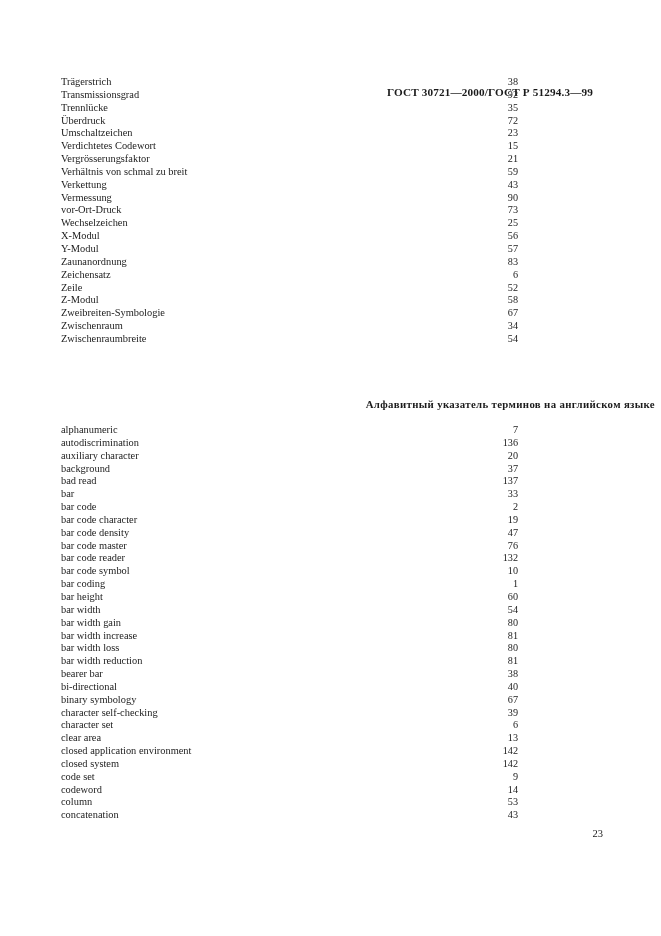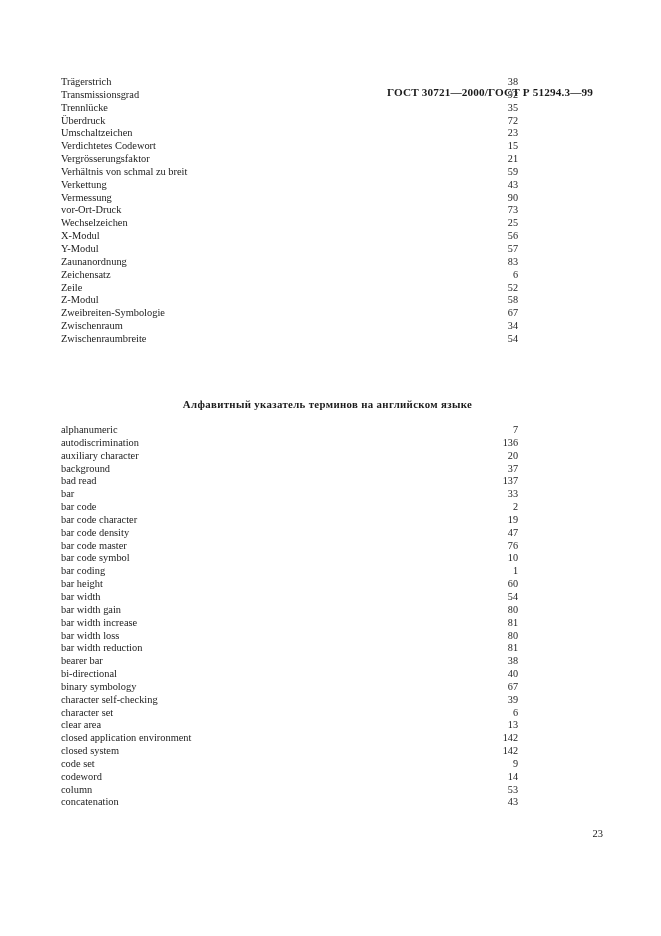--- a/index.html
+++ b/index.html
@@ -65,21 +65,21 @@
     text-align: right;
     font-size: 10.2px;
   }
 
   
   .section-heading {
     position: absolute;
     top: 398px;
     left: 0;
     width: 655px;
-    text-align: center;
+    text-align: right;
     font-weight: bold;
     font-size: 10.8px;
     letter-spacing: 0.35px;
   }
 
   
   .folio {
     position: absolute;
     top: 828px;
     left: 0;
@@ -125,20 +125,21 @@
       <div class="index-entry"><span class="entry-term">alphanumeric</span><span class="entry-page">7</span></div>
       <div class="index-entry"><span class="entry-term">autodiscrimination</span><span class="entry-page">136</span></div>
       <div class="index-entry"><span class="entry-term">auxiliary character</span><span class="entry-page">20</span></div>
       <div class="index-entry"><span class="entry-term">background</span><span class="entry-page">37</span></div>
       <div class="index-entry"><span class="entry-term">bad read</span><span class="entry-page">137</span></div>
       <div class="index-entry"><span class="entry-term">bar</span><span class="entry-page">33</span></div>
       <div class="index-entry"><span class="entry-term">bar code</span><span class="entry-page">2</span></div>
       <div class="index-entry"><span class="entry-term">bar code character</span><span class="entry-page">19</span></div>
       <div class="index-entry"><span class="entry-term">bar code density</span><span class="entry-page">47</span></div>
       <div class="index-entry"><span class="entry-term">bar code master</span><span class="entry-page">76</span></div>
+      <div class="index-entry"><span class="entry-term">bar code reader</span><span class="entry-page">132</span></div>
       <div class="index-entry"><span class="entry-term">bar code symbol</span><span class="entry-page">10</span></div>
       <div class="index-entry"><span class="entry-term">bar coding</span><span class="entry-page">1</span></div>
       <div class="index-entry"><span class="entry-term">bar height</span><span class="entry-page">60</span></div>
       <div class="index-entry"><span class="entry-term">bar width</span><span class="entry-page">54</span></div>
       <div class="index-entry"><span class="entry-term">bar width gain</span><span class="entry-page">80</span></div>
       <div class="index-entry"><span class="entry-term">bar width increase</span><span class="entry-page">81</span></div>
       <div class="index-entry"><span class="entry-term">bar width loss</span><span class="entry-page">80</span></div>
       <div class="index-entry"><span class="entry-term">bar width reduction</span><span class="entry-page">81</span></div>
       <div class="index-entry"><span class="entry-term">bearer bar</span><span class="entry-page">38</span></div>
       <div class="index-entry"><span class="entry-term">bi-directional</span><span class="entry-page">40</span></div>

